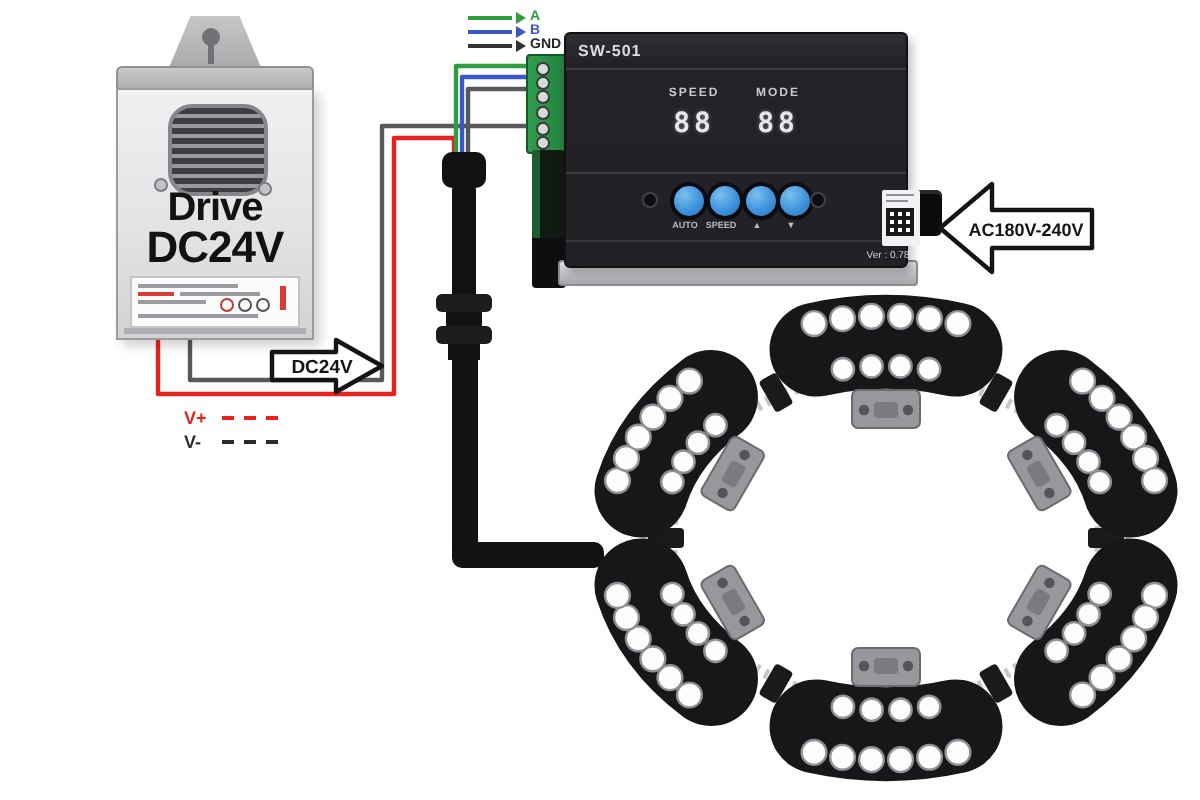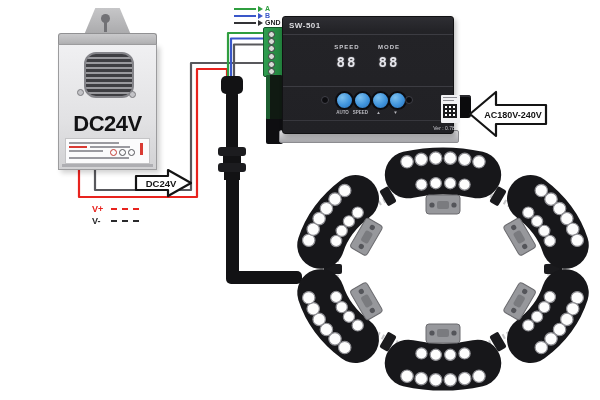--- a/index.html
+++ b/index.html
@@ -137,20 +137,21 @@
 
 <div id="psu" class="abs">
   <div id="psu-bracket" class="abs"></div>
   <div id="psu-keyhole-circ" class="abs"></div>
   <div id="psu-keyhole-slot" class="abs"></div>
   <div id="psu-cap" class="abs"></div>
   <div id="psu-body" class="abs">
     <div id="psu-vent" class="abs"></div>
     <div id="psu-screw-l" class="abs psu-screw"></div>
     <div id="psu-screw-r" class="abs psu-screw"></div>
+    <div id="psu-line1" class="abs">Drive</div>
     <div id="psu-line2" class="abs">DC24V</div>
     <div id="psu-label" class="abs">
       <div class="lbl-bar" style="left:3px;top:3px;width:50px;"></div>
       <div class="lbl-red" style="left:3px;top:7px;width:18px;background:#d93b34;"></div>
       <div class="lbl-bar" style="left:24px;top:7px;width:40px;"></div>
       <div class="lbl-bar" style="left:3px;top:11px;width:34px;"></div>
       <div class="lbl-ico" style="left:44px;top:10px;border-color:#c23a33;"></div>
       <div class="lbl-ico" style="left:53px;top:10px;"></div>
       <div class="lbl-ico" style="left:62px;top:10px;"></div>
       <div class="lbl-red" style="left:74px;top:4px;width:3px;height:12px;"></div>

